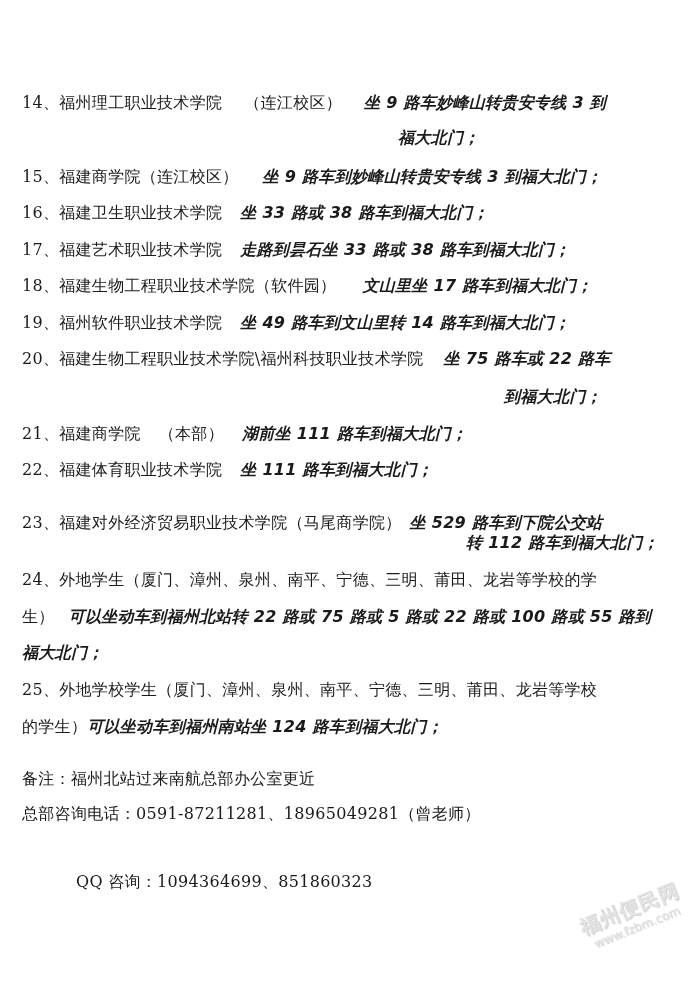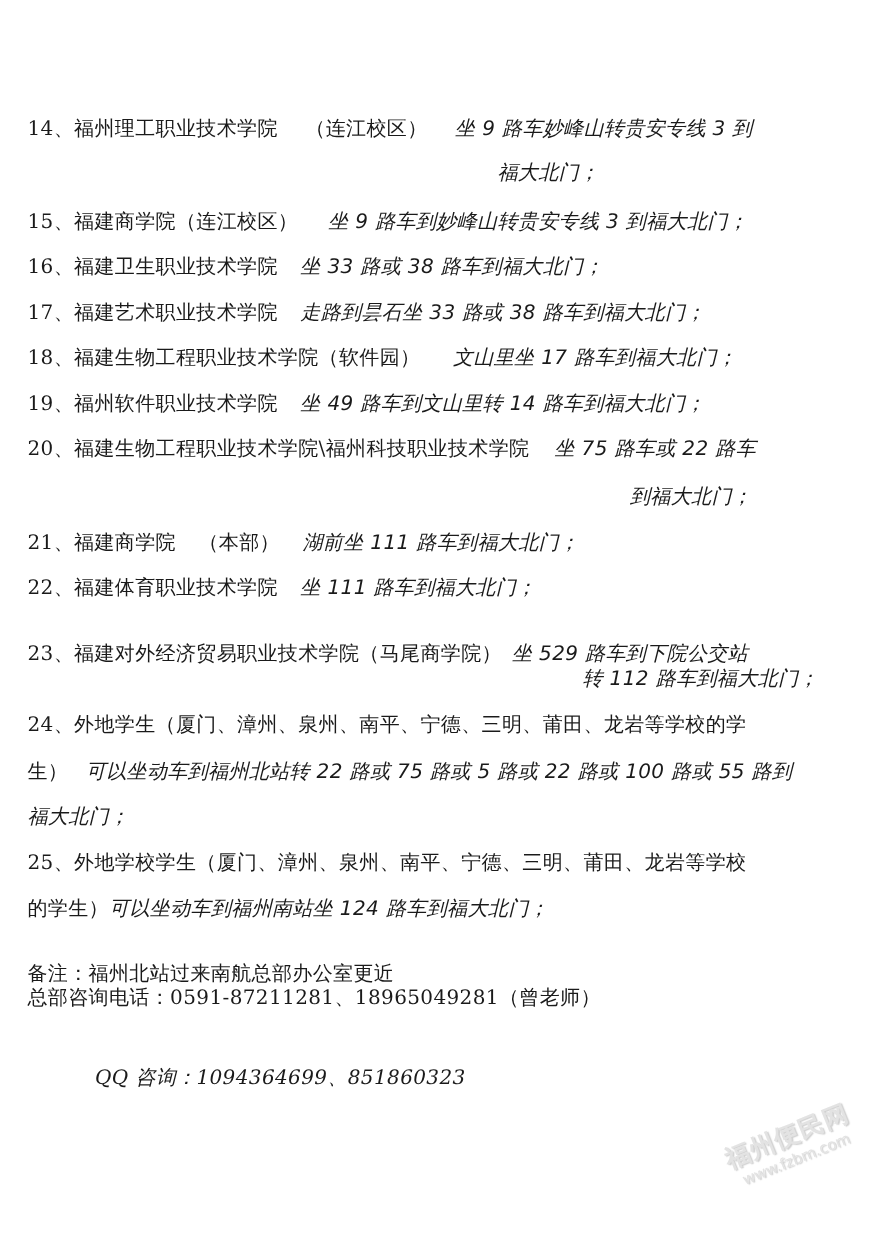--- a/index.html
+++ b/index.html
@@ -6,21 +6,21 @@
     body {
       width: 700px; height: 990px; background: #ffffff; position: relative; overflow: hidden;
       font-family: "DejaVu Serif", "Liberation Serif", serif;
       color: #1a1a1a;
     }
     .line {
       position: absolute; left: 22px; height: 28px; line-height: 28px;
       font-size: 16px; white-space: nowrap; letter-spacing: 0.3px;
     }
     .plain { font-family: "DejaVu Serif", "Liberation Serif", serif; font-weight: normal; font-style: normal; }
-    .route { font-family: "DejaVu Sans", "Liberation Sans", sans-serif; font-weight: normal; font-style: italic; }
+    .route { font-family: "DejaVu Sans", "Liberation Sans", sans-serif; font-weight: bold; font-style: italic; }
     .gap { display: inline-block; }
     .watermark {
       position: absolute; left: 578px; top: 895px; width: 120px; height: 70px;
       transform: rotate(-22deg); transform-origin: center; color: #e3e3e3;
       font-family: "DejaVu Sans", "Liberation Sans", sans-serif; text-align: center;
       text-shadow: 1px 1px 1px #cfcfcf;
     }
     .watermark .wm-cn { font-size: 20px; font-weight: bold; letter-spacing: 1px; line-height: 24px; }
     .watermark .wm-url { font-size: 12px; line-height: 16px; }
   </style>
@@ -87,19 +87,19 @@
 </div>
 
 <div class="line" style="top:676px;">
   <span class="plain">25、</span><span class="plain">外地学校学生（厦门、漳州、泉州、南平、宁德、三明、莆田、龙岩等学校</span>
 </div>
 <div class="line" style="top:713px;">
   <span class="plain">的学生）</span><span class="route">可以坐动车到福州南站坐 124 路车到福大北门；</span>
 </div>
 
 <div class="line plain" style="top:750px;margin-top:15px;">备注：福州北站过来南航总部办公室更近</div>
-<div class="line plain" style="top:784px;">总部咨询电话：0591-87211281、18965049281（曾老师）</div>
-<div class="line plain" style="top:848px; left:76px;font-style:italic;">QQ 咨询：1094364699、851860323</div>
+<div class="line plain" style="top:800px;">总部咨询电话：0591-87211281、18965049281（曾老师）</div>
+<div class="line plain" style="top:868px; left:76px;">QQ 咨询：1094364699、851860323</div>
 
 <div class="watermark">
   <div class="wm-cn">福州便民网</div>
   <div class="wm-url">www.fzbm.com</div>
 </div>
 
 </body></html>

